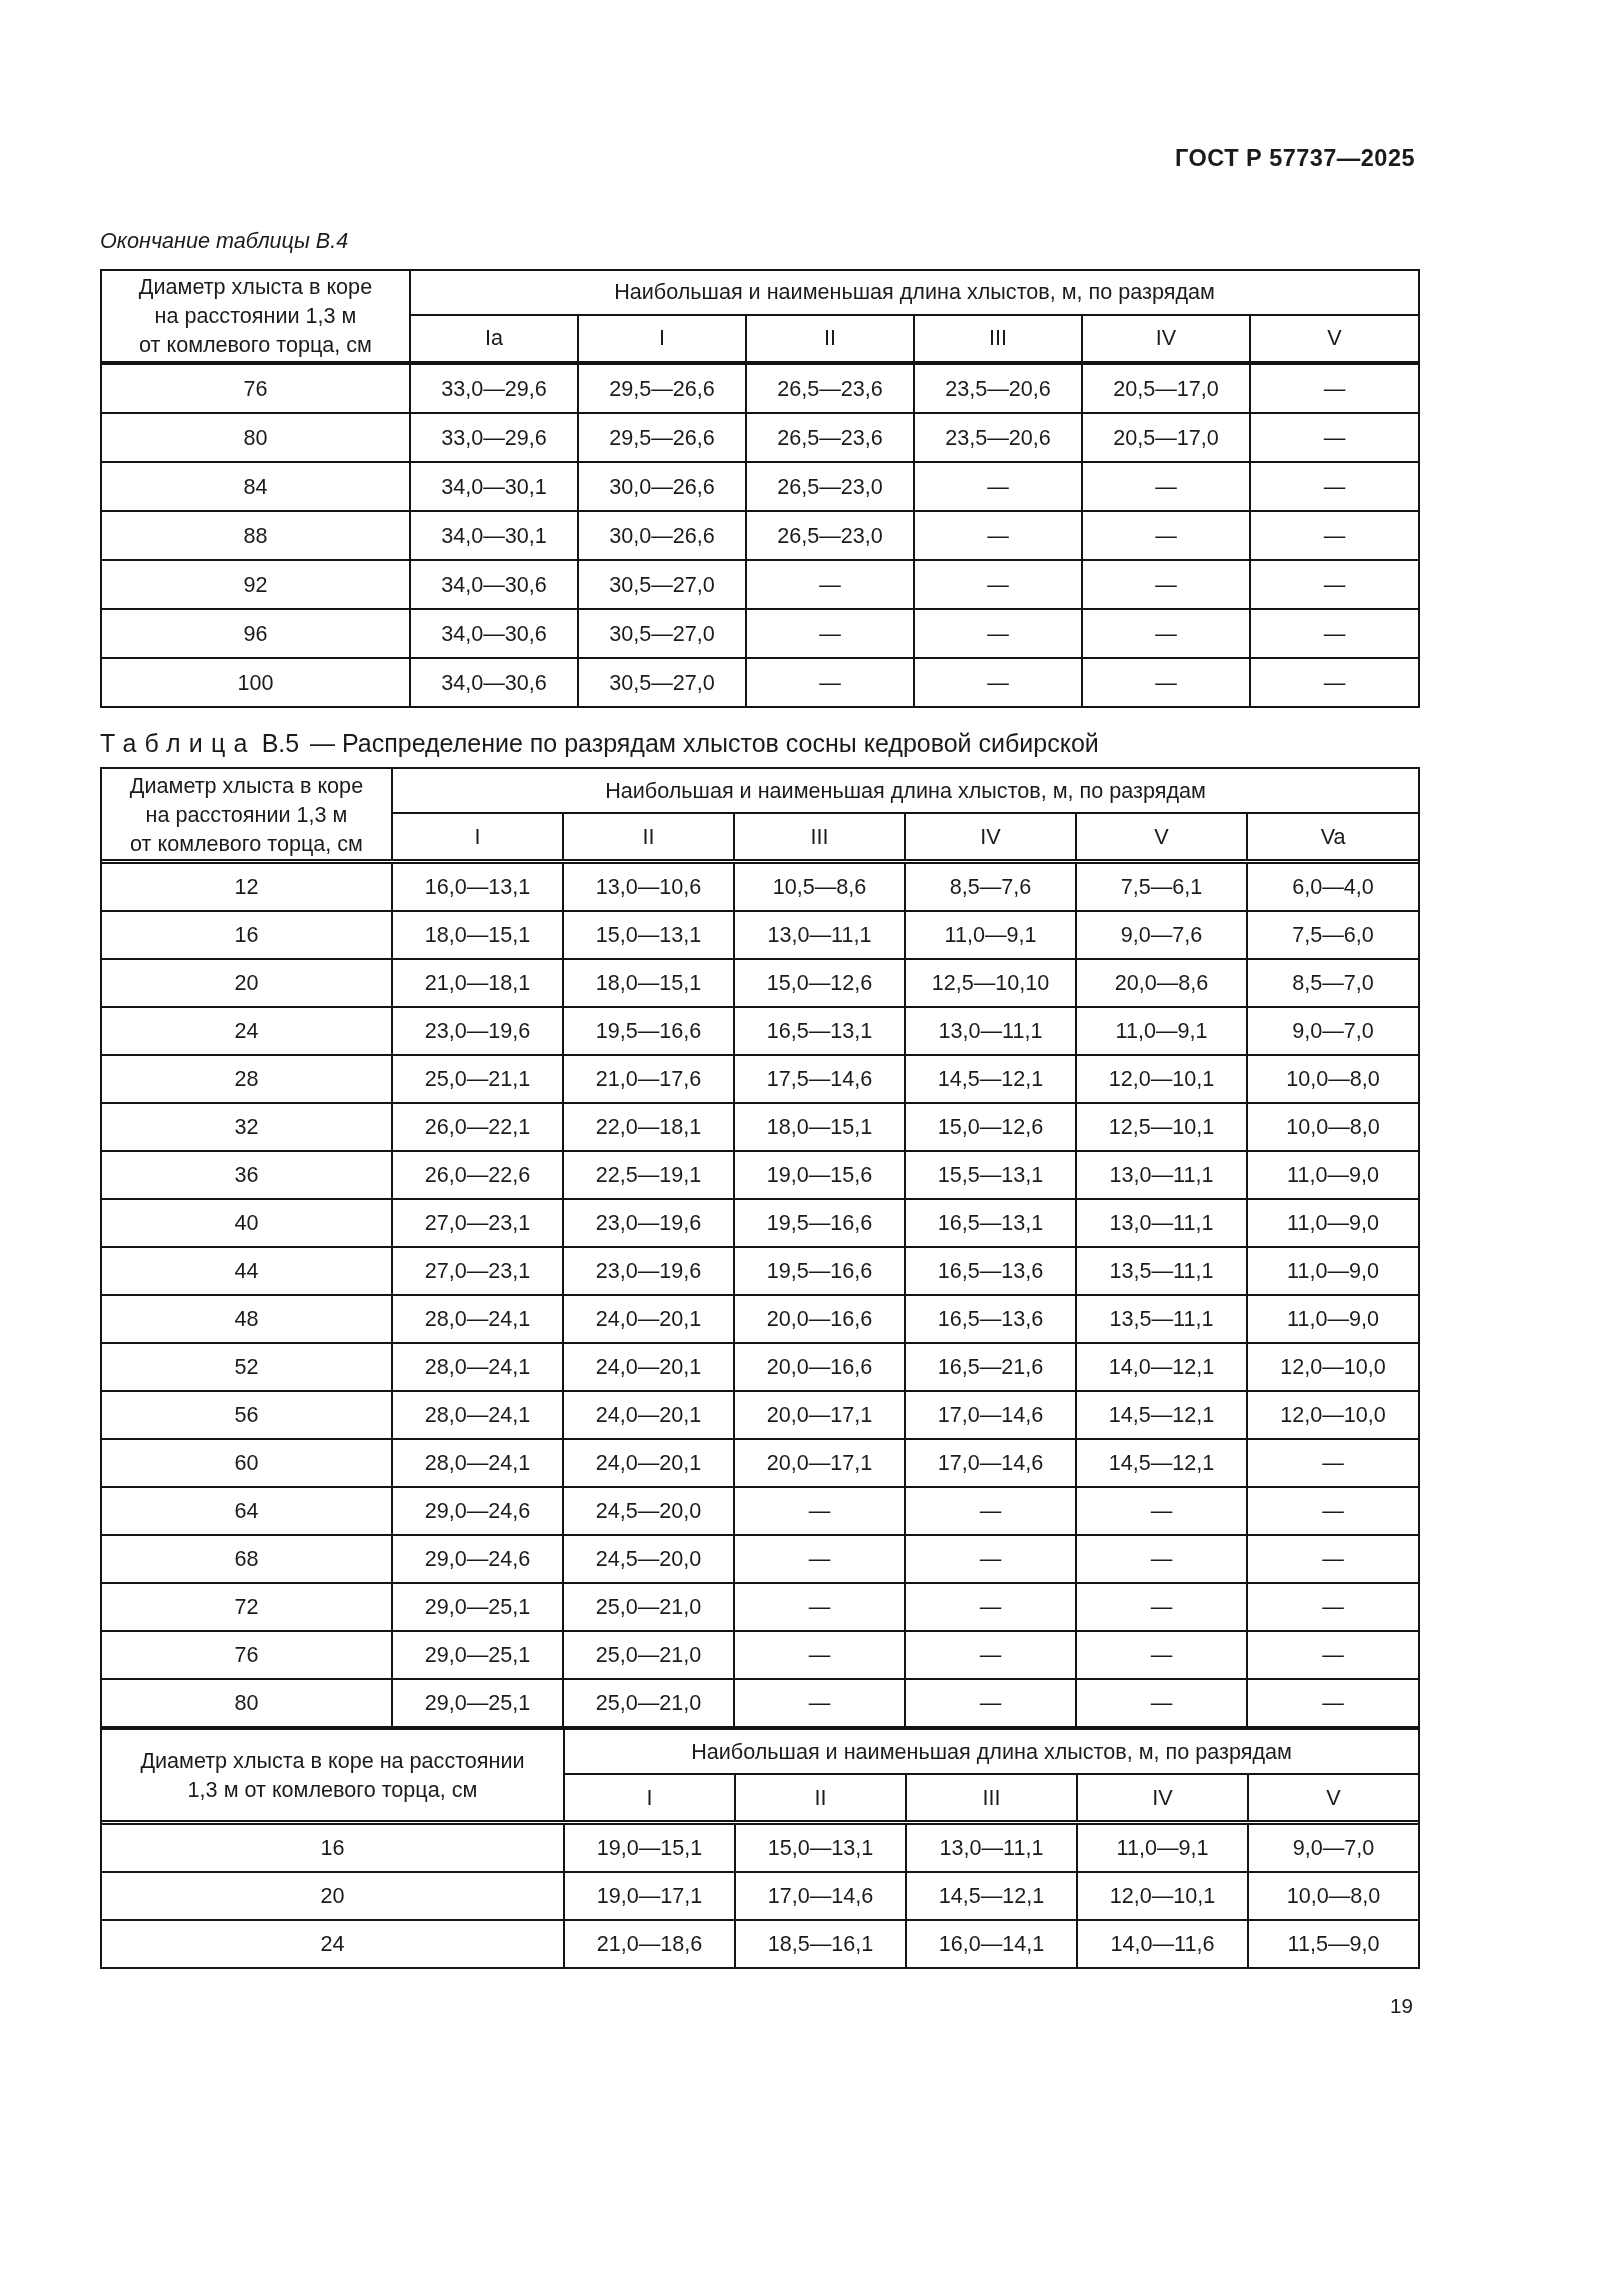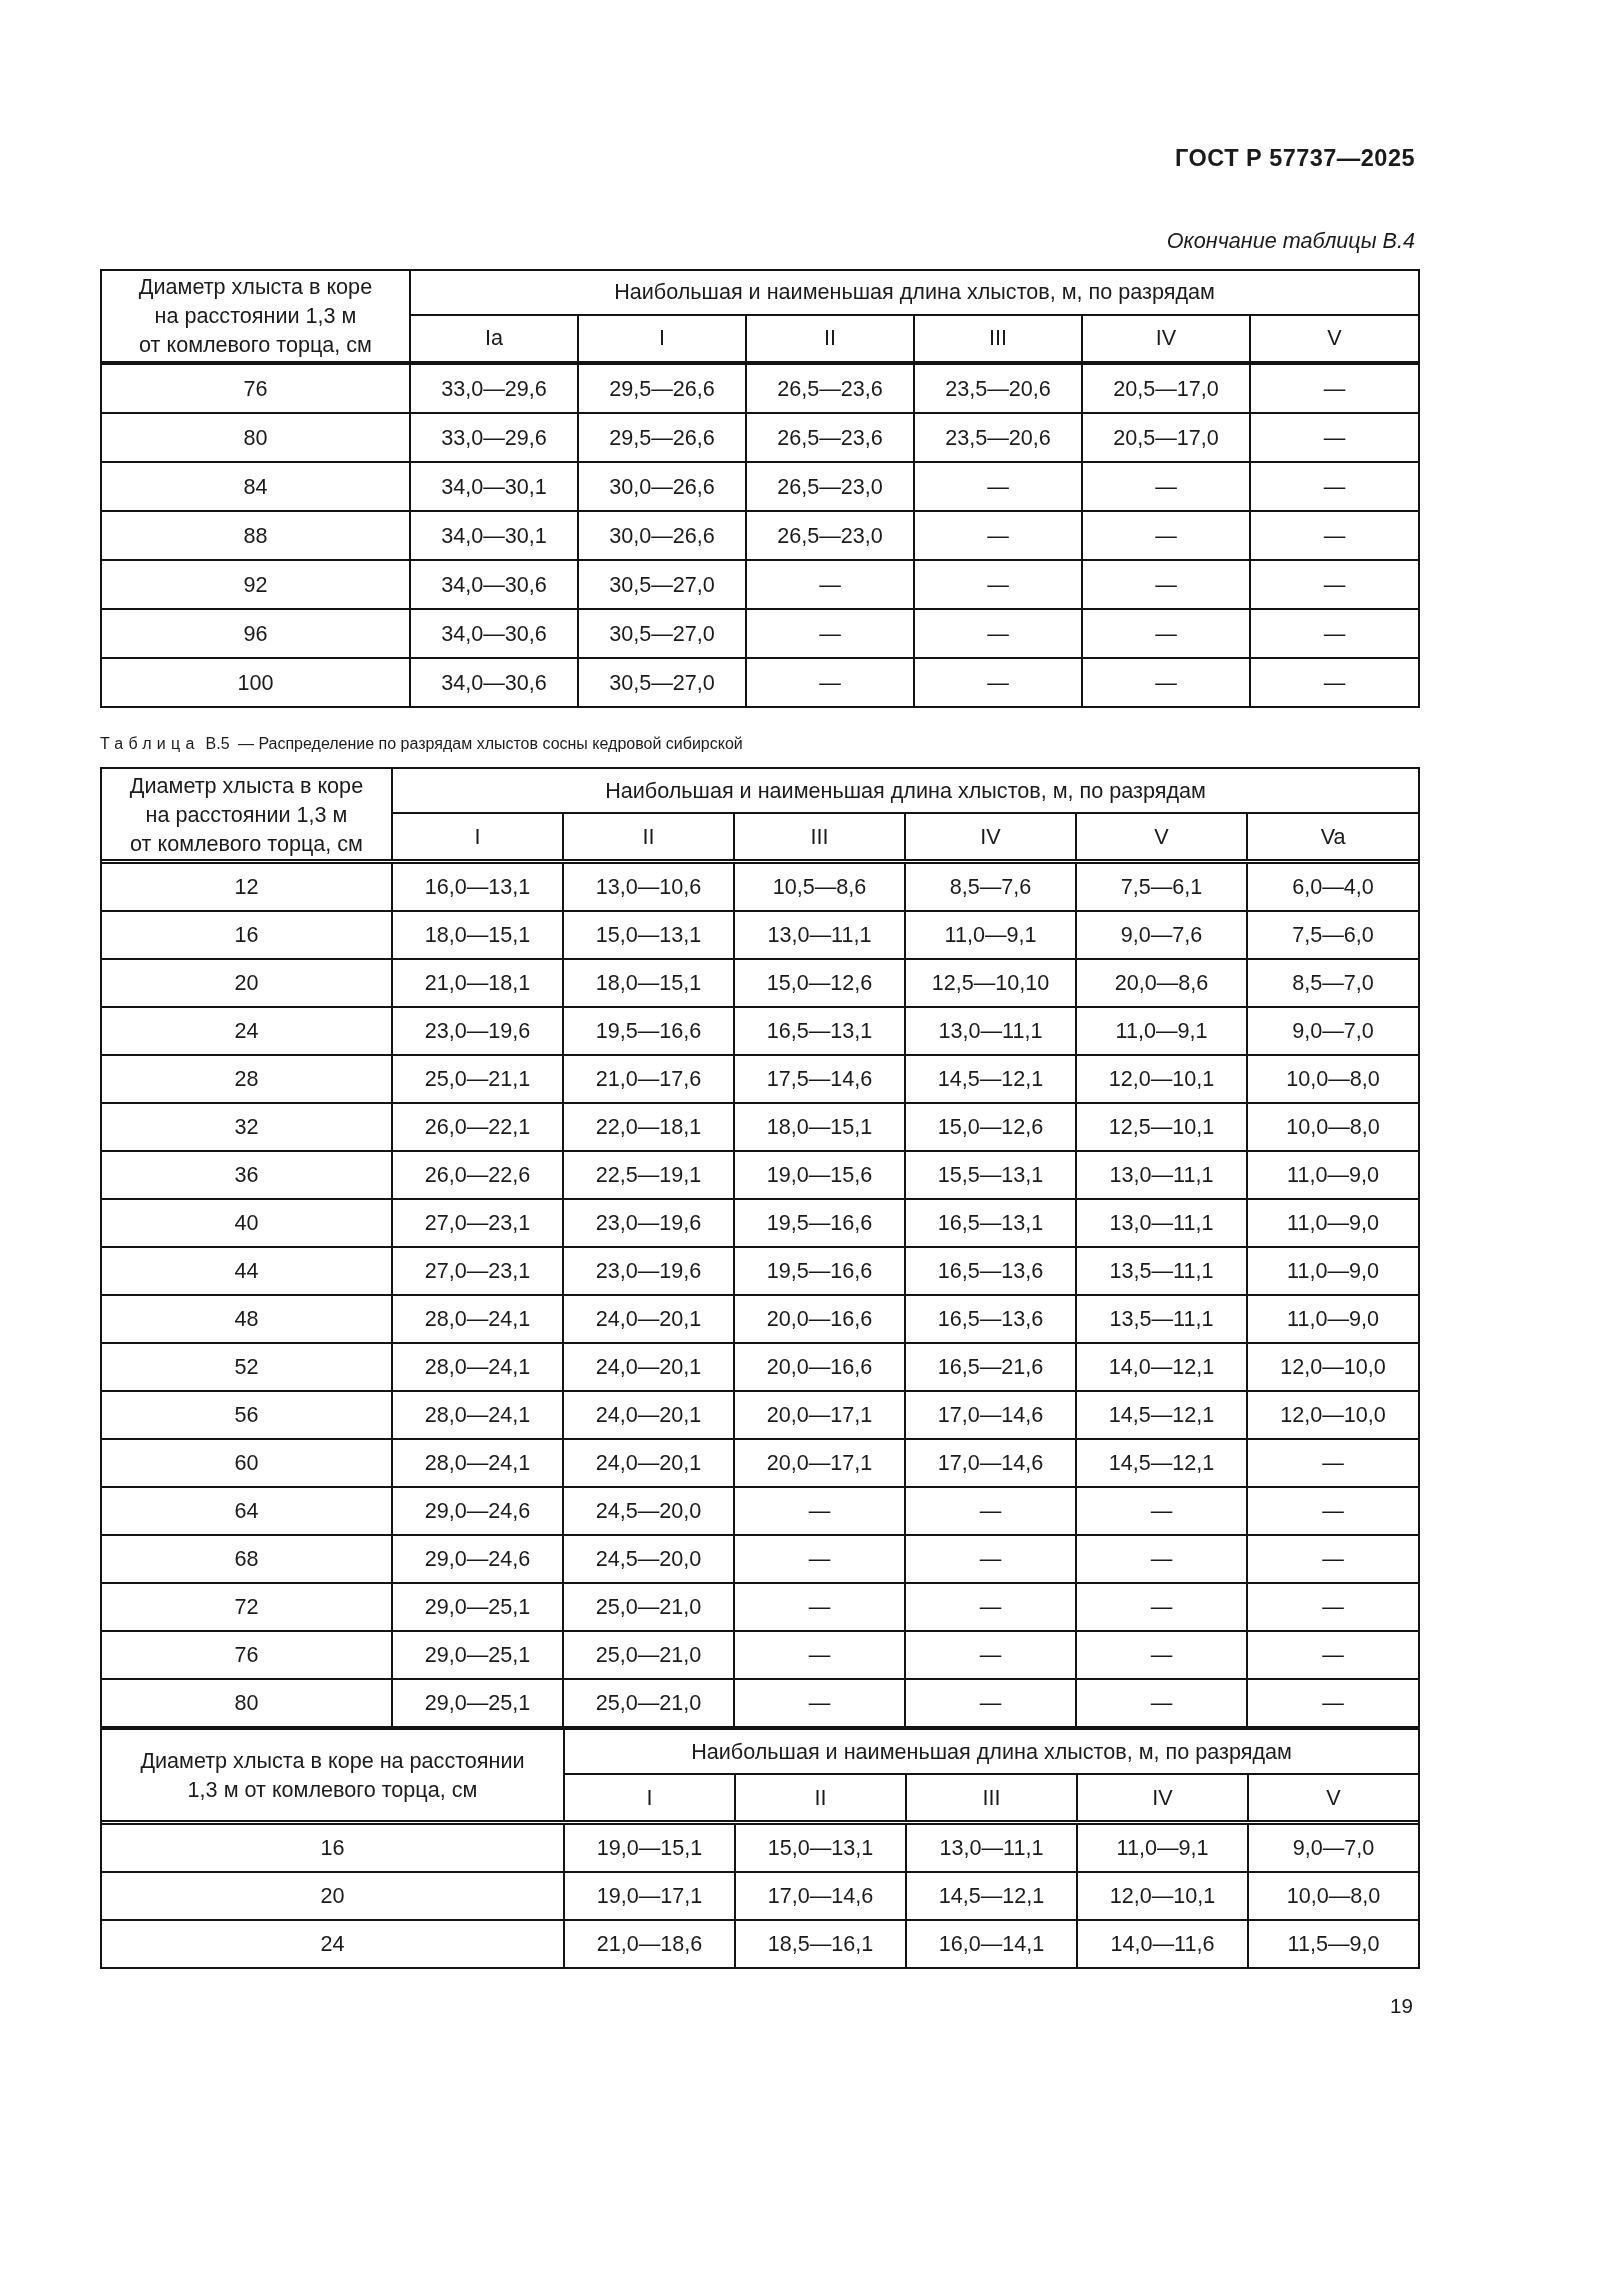--- a/index.html
+++ b/index.html
@@ -22,24 +22,23 @@
     font-size: 23.5px;
     font-weight: bold;
     line-height: 27.4px;
     letter-spacing: 0.02em;
   }
   .cap-italic {
     margin-top: 55px;
     font-style: italic;
     font-size: 21.6px;
     line-height: 27.4px;
-    text-align: right;
   }
   .table-caption {
-    font-size: 16px;
+    font-size: 25px;
     line-height: 27.4px;
   }
   .cap-b5 { margin-top: 21.6px; margin-bottom: 9.8px; }
   .cap-b6 { margin-top: 25.5px; margin-bottom: 11.8px; }
   .cap-word { letter-spacing: 0.33em; }
   .cap-num { margin-left: 5.9px; margin-right: 3.9px; }
 
   table.gtable {
     table-layout: fixed;
     border-collapse: collapse;

